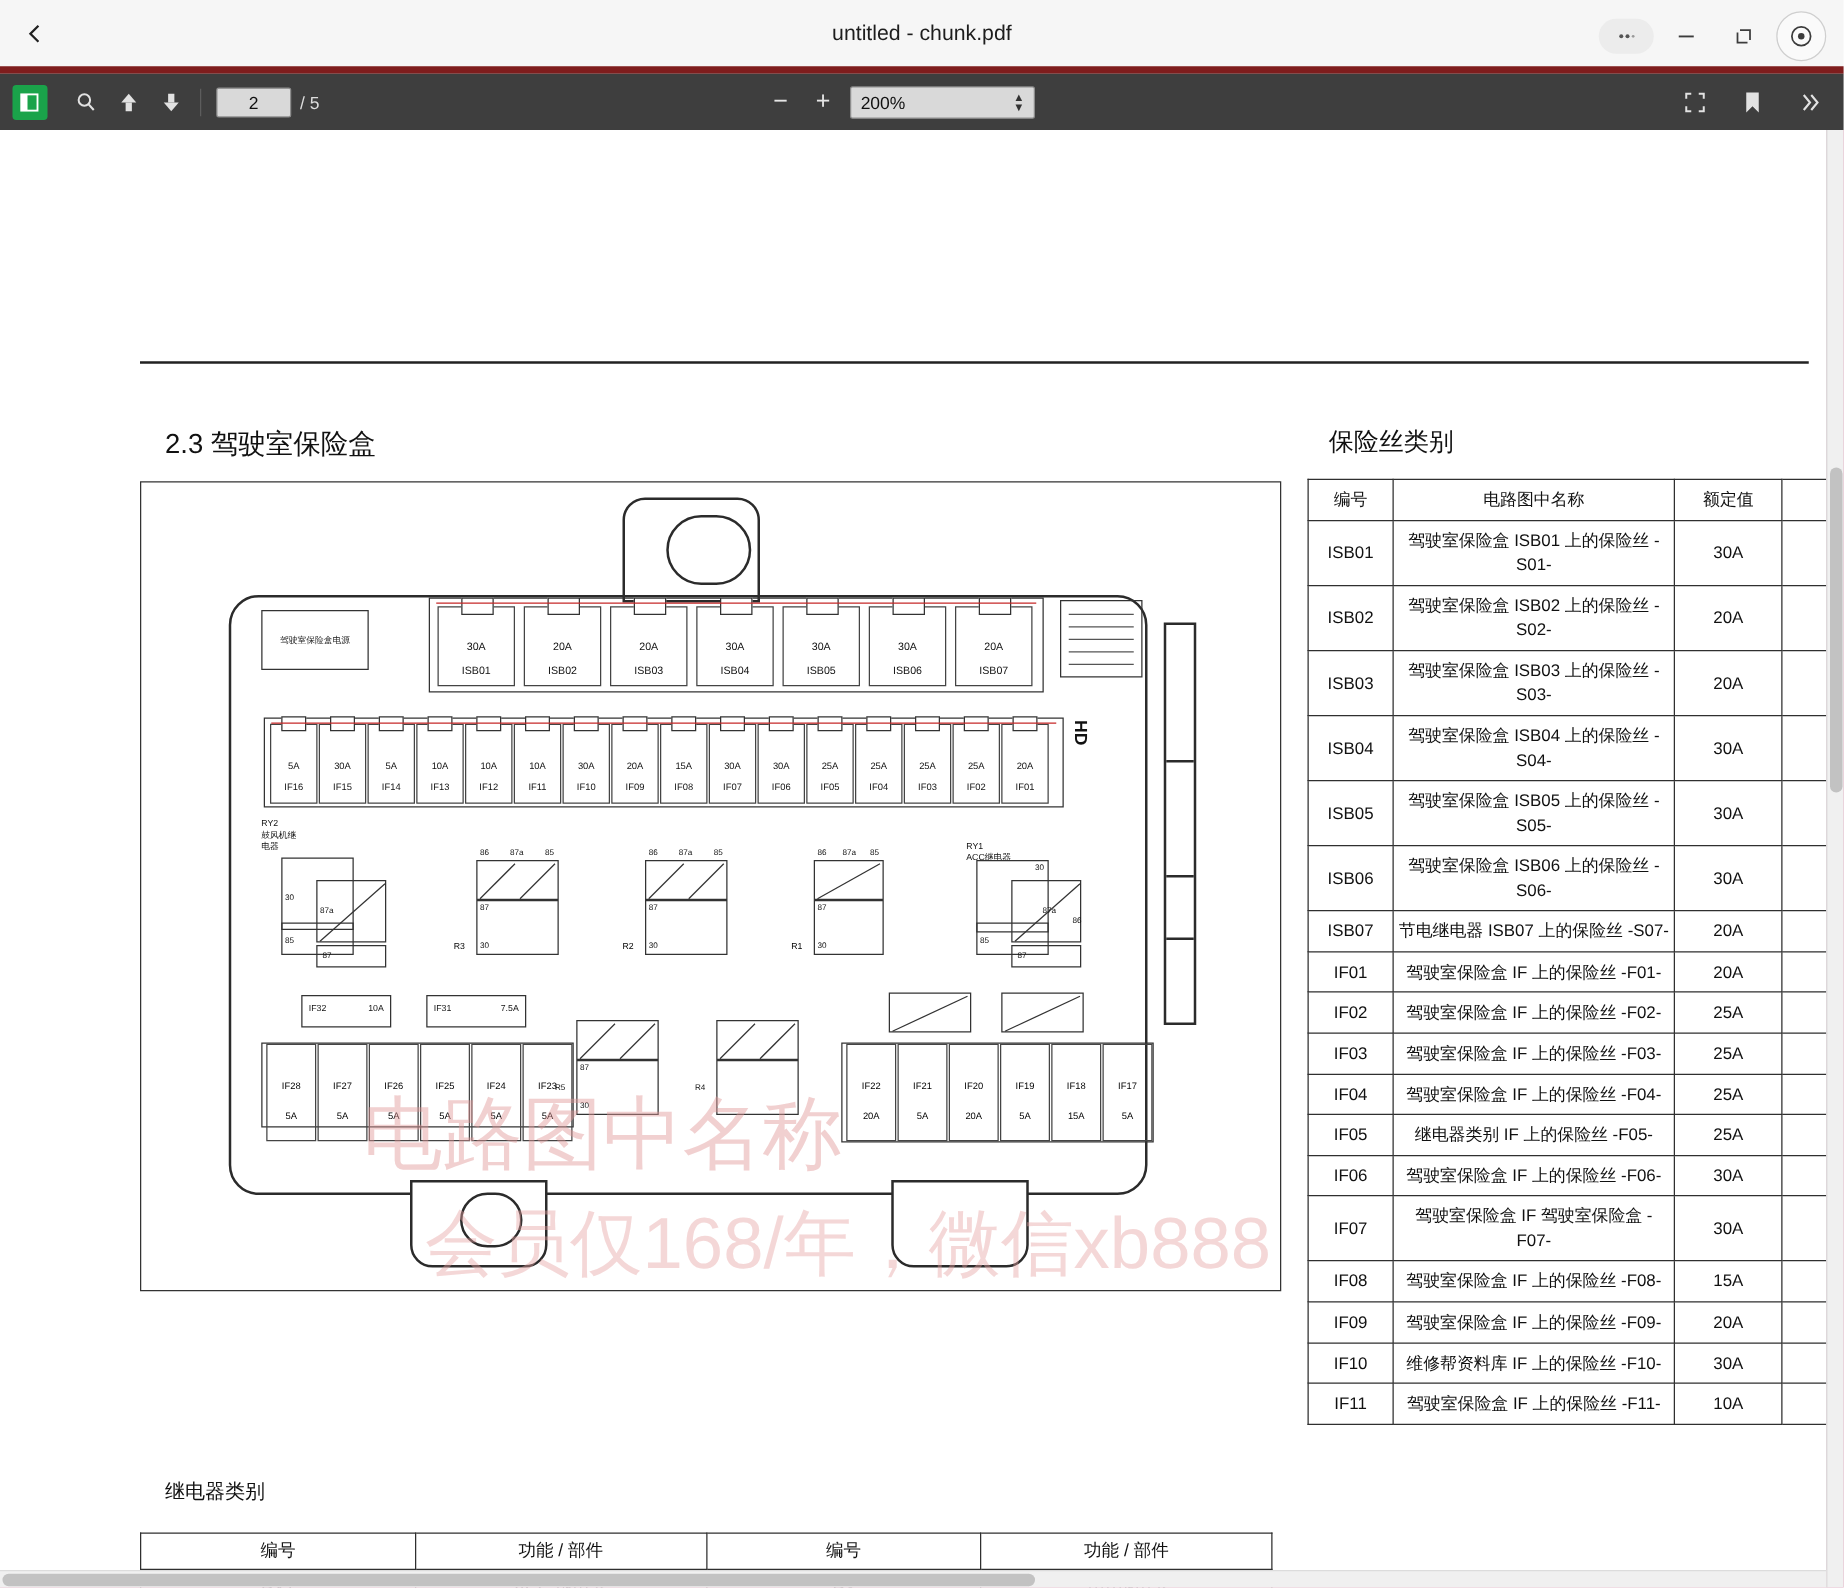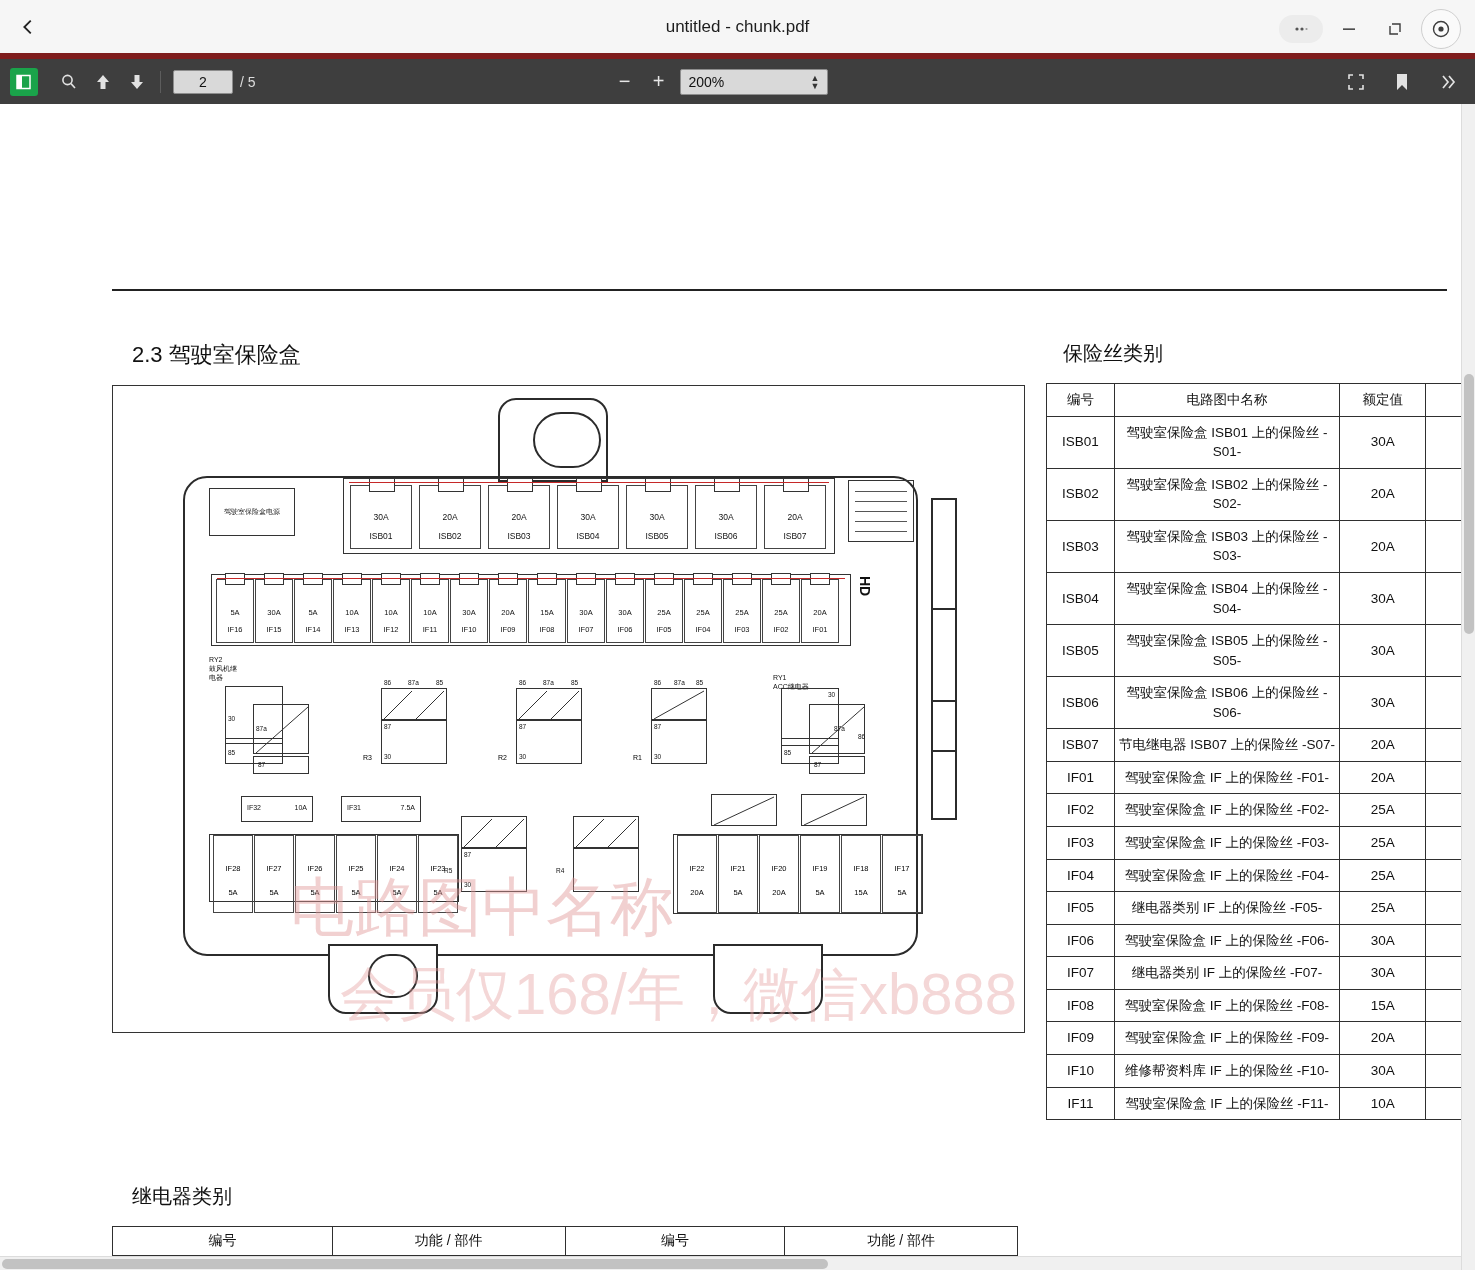--- a/index.html
+++ b/index.html
@@ -119,21 +119,21 @@
   .sec-title {
     position: absolute; left: 132px; top: 236px;
     font-size: 22px; color: #111;
   }
   .fuse-cat-title {
     position: absolute; left: 1063px; top: 236px;
     font-size: 20px; color: #111;
   }
   .relay-cat-title {
     position: absolute; left: 132px; top: 1079px;
-    font-size: 20px; color: #111;
+    font-size: 16px; color: #111;
   }
 
   
   .diagram {
     position: absolute; left: 112px; top: 281px;
     width: 913px; height: 648px;
     border: 1px solid #333;
     background: #fff;
     overflow: hidden;
   }
@@ -796,21 +796,21 @@
             <td></td>
           </tr>
         <tr>
             <td>IF06</td>
             <td>驾驶室保险盒 IF 上的保险丝 -F06-</td>
             <td>30A</td>
             <td></td>
           </tr>
         <tr>
             <td>IF07</td>
-            <td>继电器类别 IF 上的保险丝 -F07-</td>
+            <td>驾驶室保险盒 IF 驾驶室保险盒 -F07-</td>
             <td>30A</td>
             <td></td>
           </tr>
         <tr>
             <td>IF08</td>
             <td>驾驶室保险盒 IF 上的保险丝 -F08-</td>
             <td>15A</td>
             <td></td>
           </tr>
         <tr>

